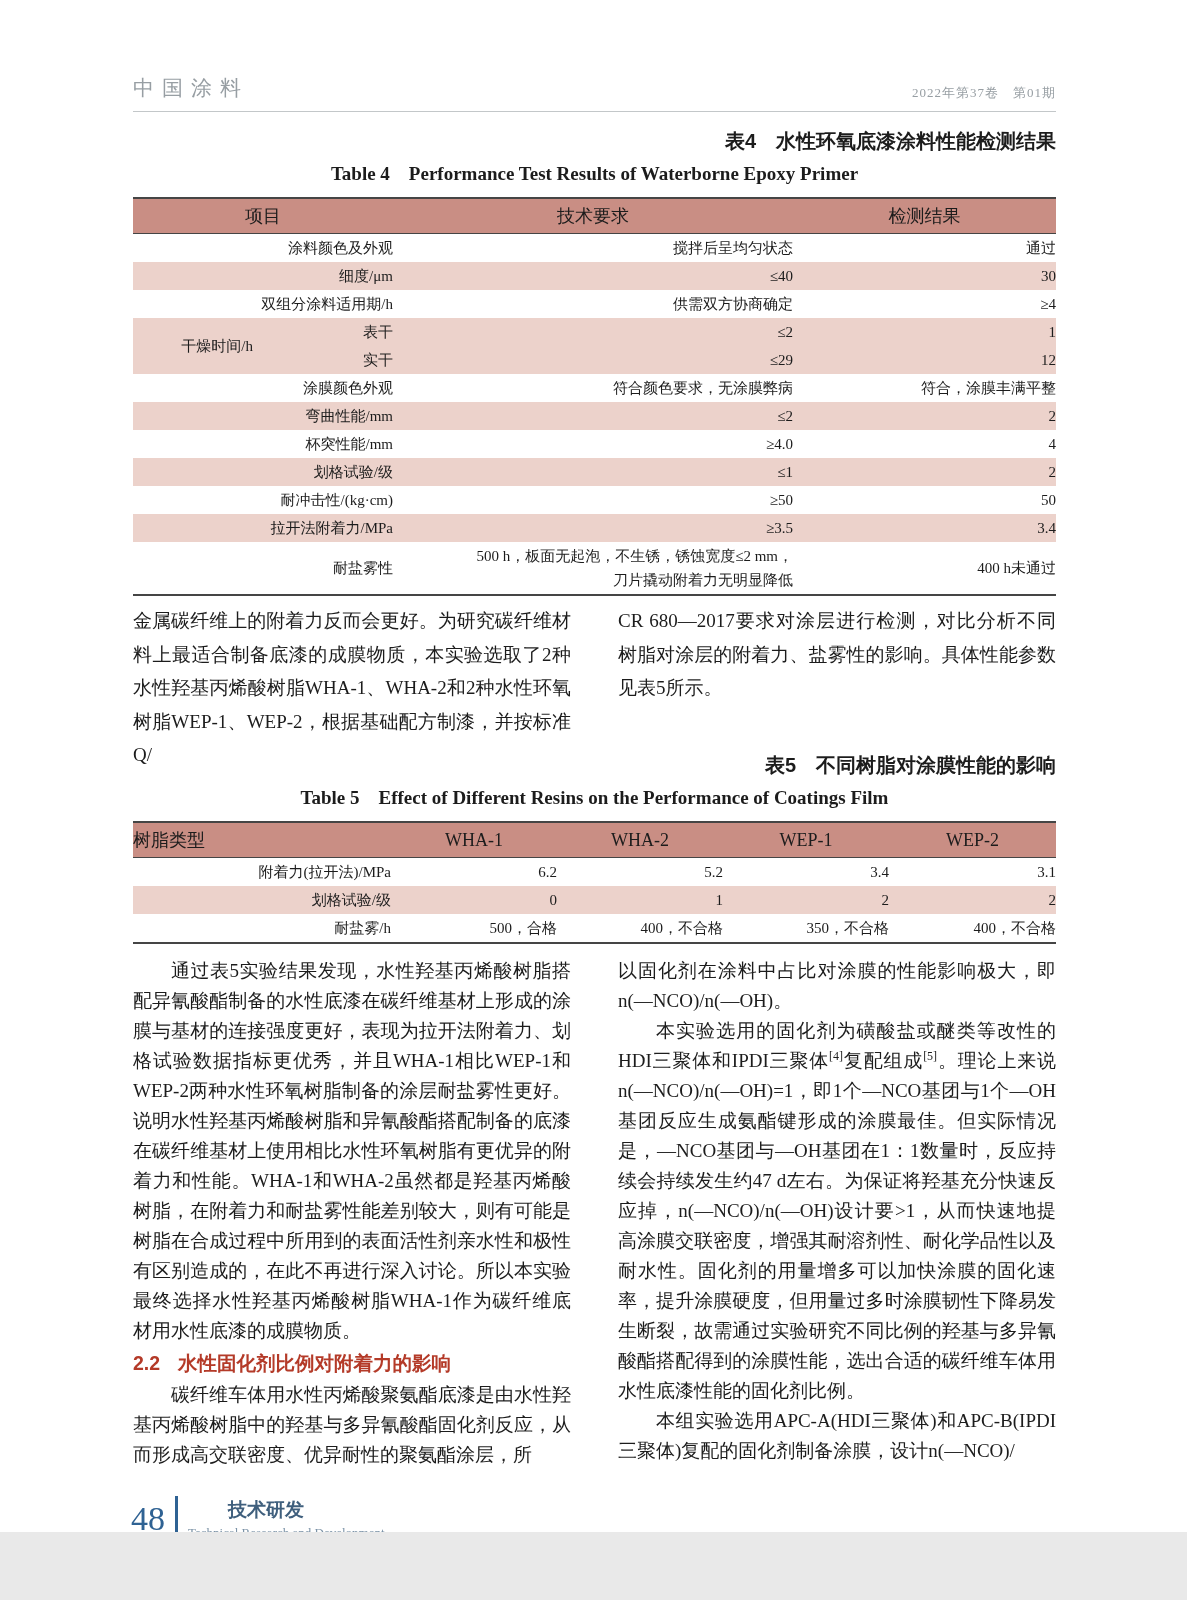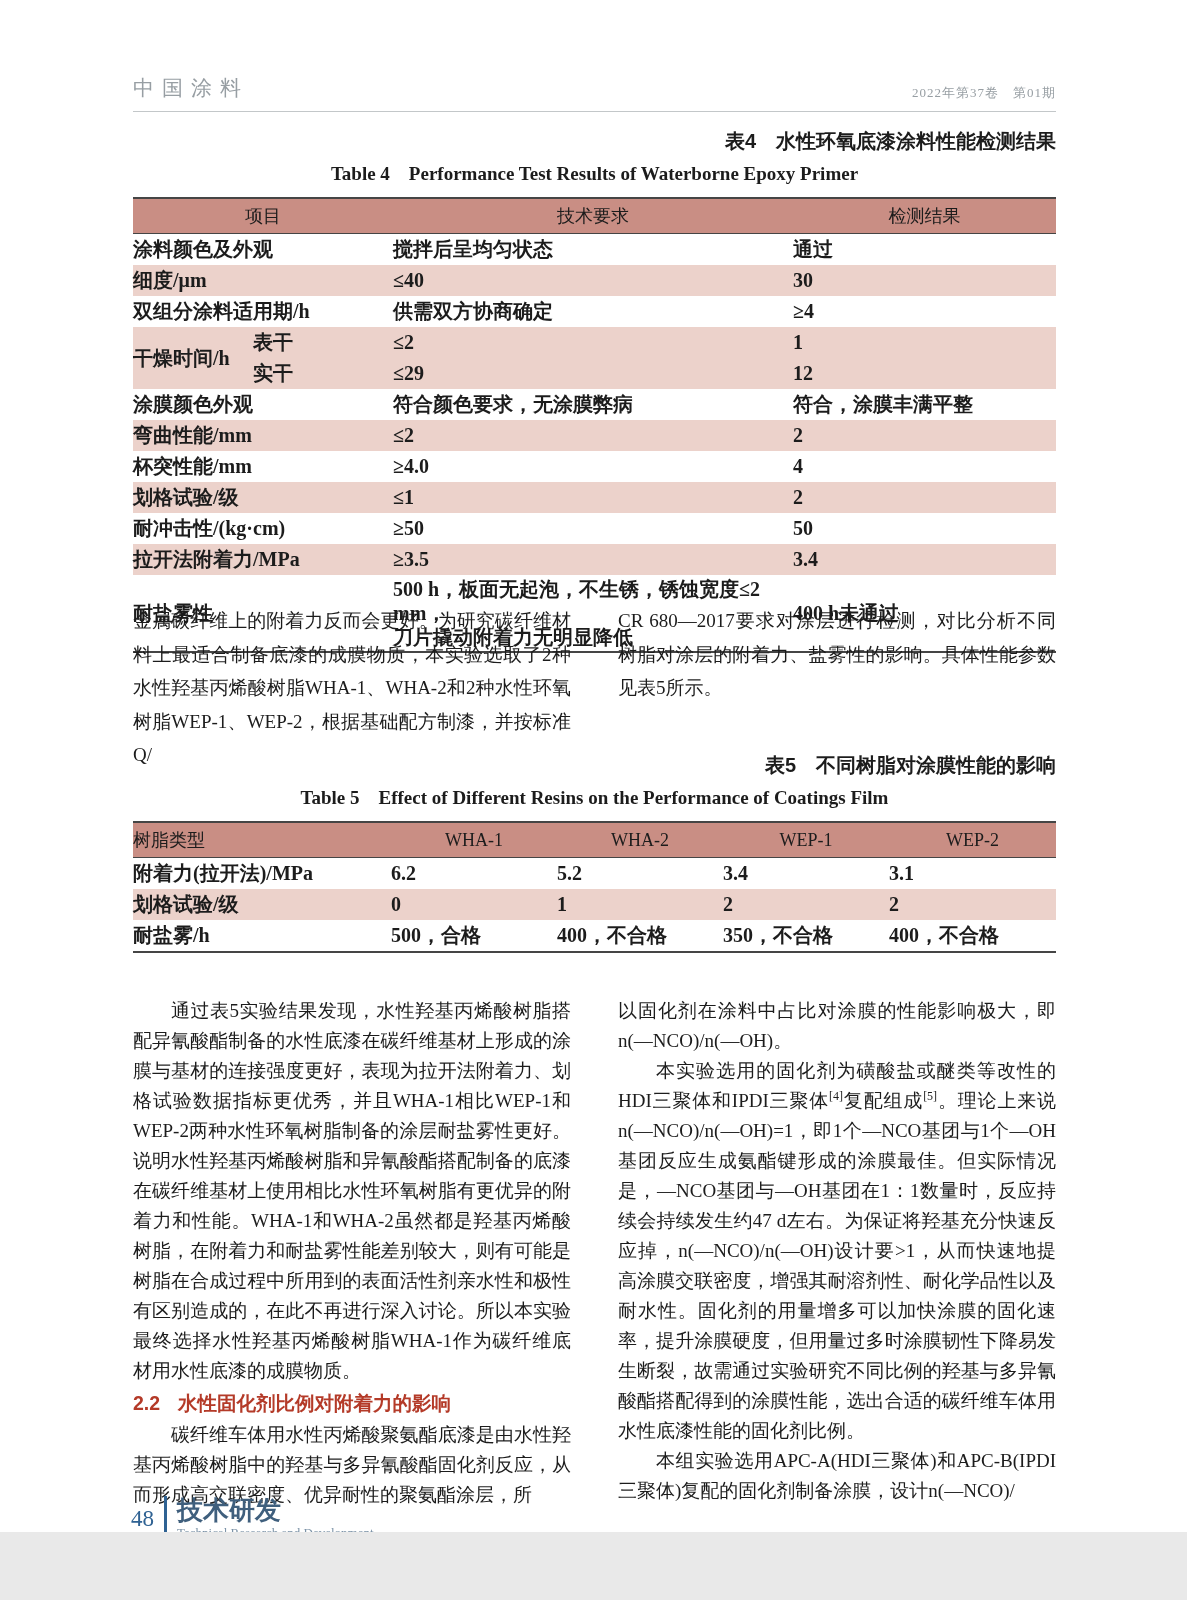--- a/index.html
+++ b/index.html
@@ -39,51 +39,51 @@
   .tbl-title-en{text-align:center;font-weight:bold;font-size:19px;margin-top:6px;}
   table.data-table{
     border-collapse:collapse;width:923px;margin-top:10px;
     border-top:2px solid var(--rule-dark);border-bottom:2px solid var(--rule-dark);
   }
   table.data-table th{
     background:var(--tbl-header);font-weight:normal;font-size:18px;
     height:30px;border-bottom:1.5px solid var(--rule-dark);padding:2px 0;
   }
   table.data-table td{
-    font-size:20px;text-align:left;height:24px;padding:2px 0;vertical-align:middle;font-weight:bold;
+    font-size:15px;text-align:right;height:24px;padding:2px 0;vertical-align:middle;
   }
   tr.stripe td{background:var(--tbl-stripe);}
   td.item-cell{text-align:left;padding-left:14px;}
   th.item-head-left{text-align:left;padding-left:40px;}
   td.item-left40{text-align:left;padding-left:40px;}
   td.two-line{line-height:24px;padding:3px 0;}
   
   .text-block{position:absolute;left:133px;width:923px;display:flex;}
   .mid-text{top:604px;}
   .main-text{top:956px;}
   .col{width:438px;text-align:justify;text-justify:inter-ideograph;}
   .col-left{margin-right:47px;}
   .mid-text .col{font-size:19px;line-height:33.5px;}
-  .main-text .col{font-size:19px;line-height:30px;margin-top:40px;}
+  .main-text .col{font-size:19px;line-height:30px;}
   .para{margin:0;}
   .para.indent{text-indent:2em;}
   .section-heading{
     font-family:"Liberation Sans","DejaVu Sans",sans-serif;
     font-weight:bold;color:var(--heading-red);font-size:19.5px;
     margin:2px 0 2px 0;text-align:left;
   }
   .section-heading .sec-num{margin-right:18px;}
   sup.ref{font-size:12px;line-height:0;}
   
   .page-footer{position:absolute;top:1496px;left:131px;display:flex;align-items:center;}
-  .page-num{font-size:23px;color:var(--footer-blue);margin-right:10px;}
+  .page-num{font-size:34px;color:var(--footer-blue);margin-right:10px;}
   .footer-bar{width:3px;height:46px;background:var(--footer-blue);margin-right:10px;}
   .footer-cn{
     font-family:"Liberation Sans","DejaVu Sans",sans-serif;
-    font-weight:bold;font-size:26px;color:var(--footer-dark);line-height:24px;
+    font-weight:bold;font-size:19px;color:var(--footer-dark);line-height:24px;margin-left:40px;
   }
   .footer-en{font-size:13px;color:var(--footer-muted);margin-top:3px;text-decoration:underline;}
 </style>
 </head>
 <body>
 
 <div class="page">
 
   <header class="page-header">
     <span class="journal-name">中国涂料</span>

